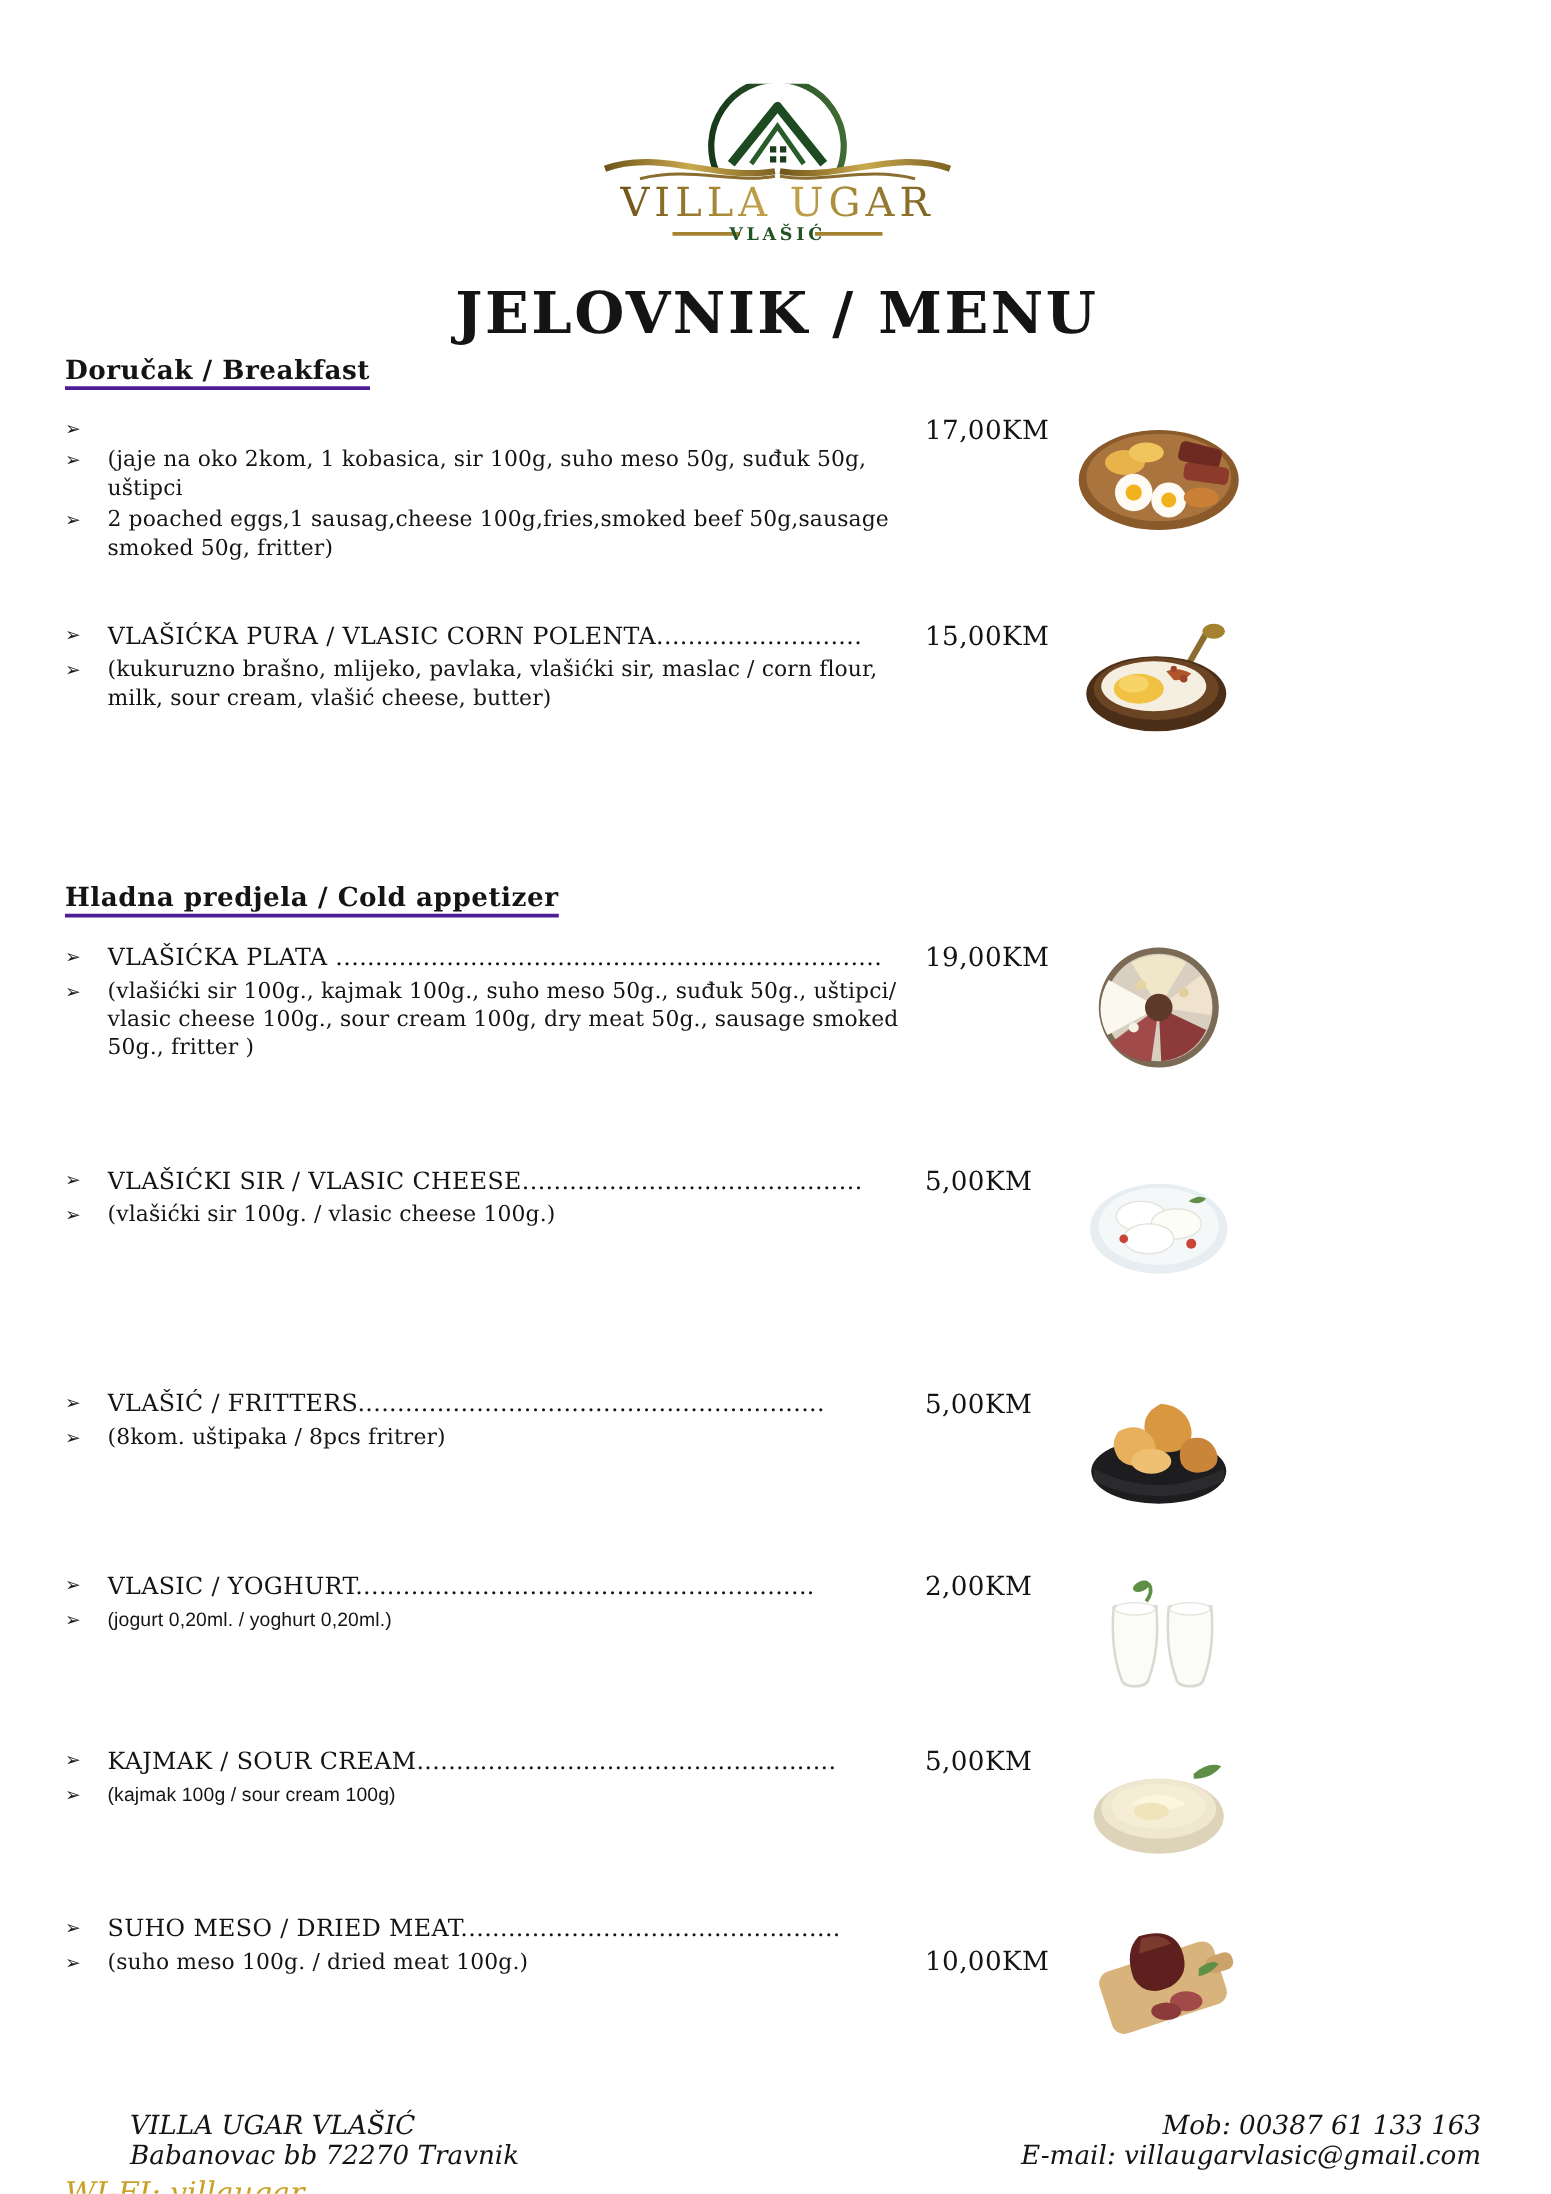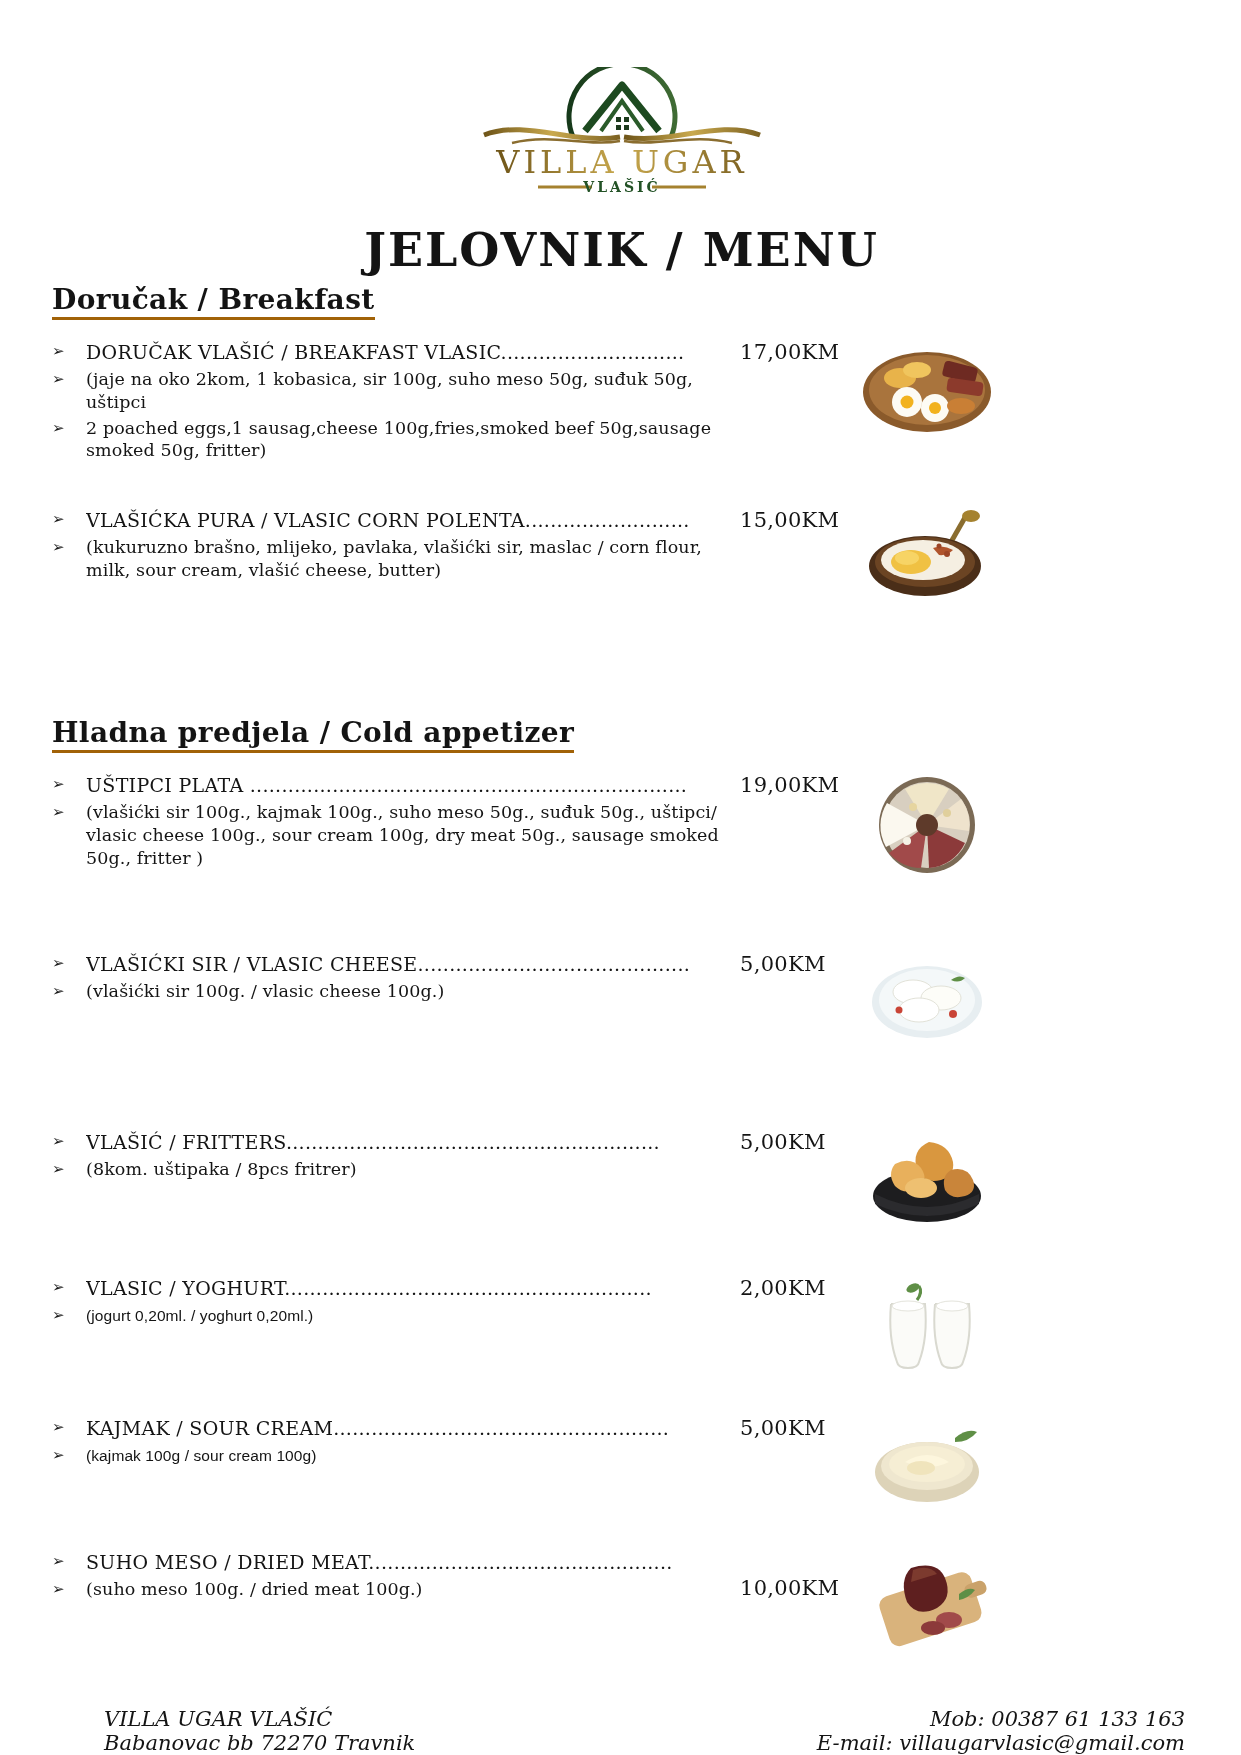--- a/index.html
+++ b/index.html
@@ -12,22 +12,22 @@
 
   
   .logo-wrap{text-align:center;margin:0 auto 6px auto;}
   .title{
     text-align:center;font-size:46px;letter-spacing:2px;
     margin:18px 0 6px 0;font-weight:700;
   }
 
   
   .section-heading{
-    display:inline-block;font-size:28px;font-weight:700;
-    border-bottom:3px solid #a16207;padding-bottom:1px;
+    display:inline-block;font-size:21px;font-weight:700;
+    border-bottom:3px solid #4c1d95;padding-bottom:1px;
     letter-spacing:.4px;margin:0 0 20px 0;
     font-family:"DejaVu Serif","Liberation Serif",serif;
   }
 
   
   .item{display:flex;align-items:flex-start;}
   .item-text{flex:0 0 688px;}
   .line{display:flex;font-size:19px;line-height:1.32;}
   .line .bullet{
     flex:0 0 34px;font-size:15px;padding-top:2px;color:#1b1b1b;
@@ -101,21 +101,20 @@
   <h1 class="title">JELOVNIK / MENU</h1>
 
   <div>
     <h2 class="section-heading">Doručak / Breakfast</h2>
 
     
     <div class="item mb-a">
       <div class="item-text">
         <div class="line name-line">
           <span class="bullet">➢</span>
-          <span class="txt">DORUČAK VLAŠIĆ / BREAKFAST VLASIC.............................</span>
         </div>
         <div class="line desc-line">
           <span class="bullet">➢</span>
           <span class="txt">(jaje na oko 2kom, 1 kobasica, sir 100g, suho meso 50g, suđuk 50g, uštipci</span>
         </div>
         <div class="line desc-line">
           <span class="bullet">➢</span>
           <span class="txt">2 poached eggs,1 sausag,cheese 100g,fries,smoked beef 50g,sausage smoked 50g, fritter)</span>
         </div>
       </div>
@@ -168,21 +167,21 @@
   </div>
 
   <div class="sec2">
     <h2 class="section-heading">Hladna predjela / Cold appetizer</h2>
 
     
     <div class="item mb-c">
       <div class="item-text">
         <div class="line name-line">
           <span class="bullet">➢</span>
-          <span class="txt">UŠTIPCI PLATA .....................................................................</span>
+          <span class="txt">VLAŠIĆKA PLATA .....................................................................</span>
         </div>
         <div class="line desc-line">
           <span class="bullet">➢</span>
           <span class="txt">(vlašićki sir 100g., kajmak 100g., suho meso 50g.,  suđuk 50g., uštipci/ vlasic cheese 100g., sour cream 100g, dry meat 50g., sausage smoked 50g., fritter )</span>
         </div>
       </div>
       <div class="price">19,00KM</div>
       <div class="photo">
         <svg width="145" height="105" viewBox="0 0 145 105">
           <circle cx="72" cy="52" r="48" fill="#7b6a55"></circle>

